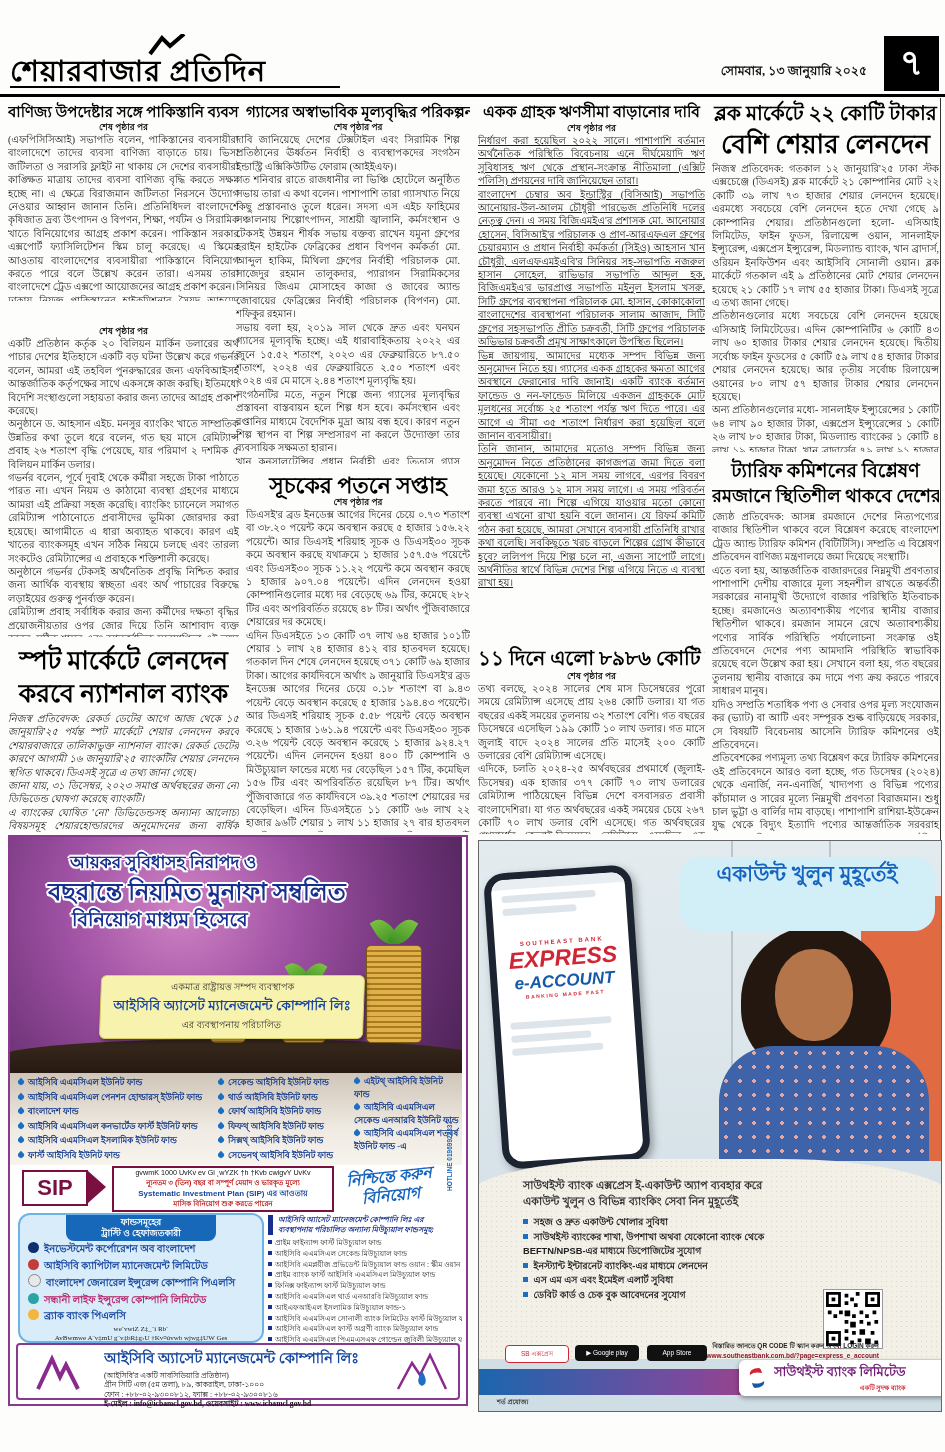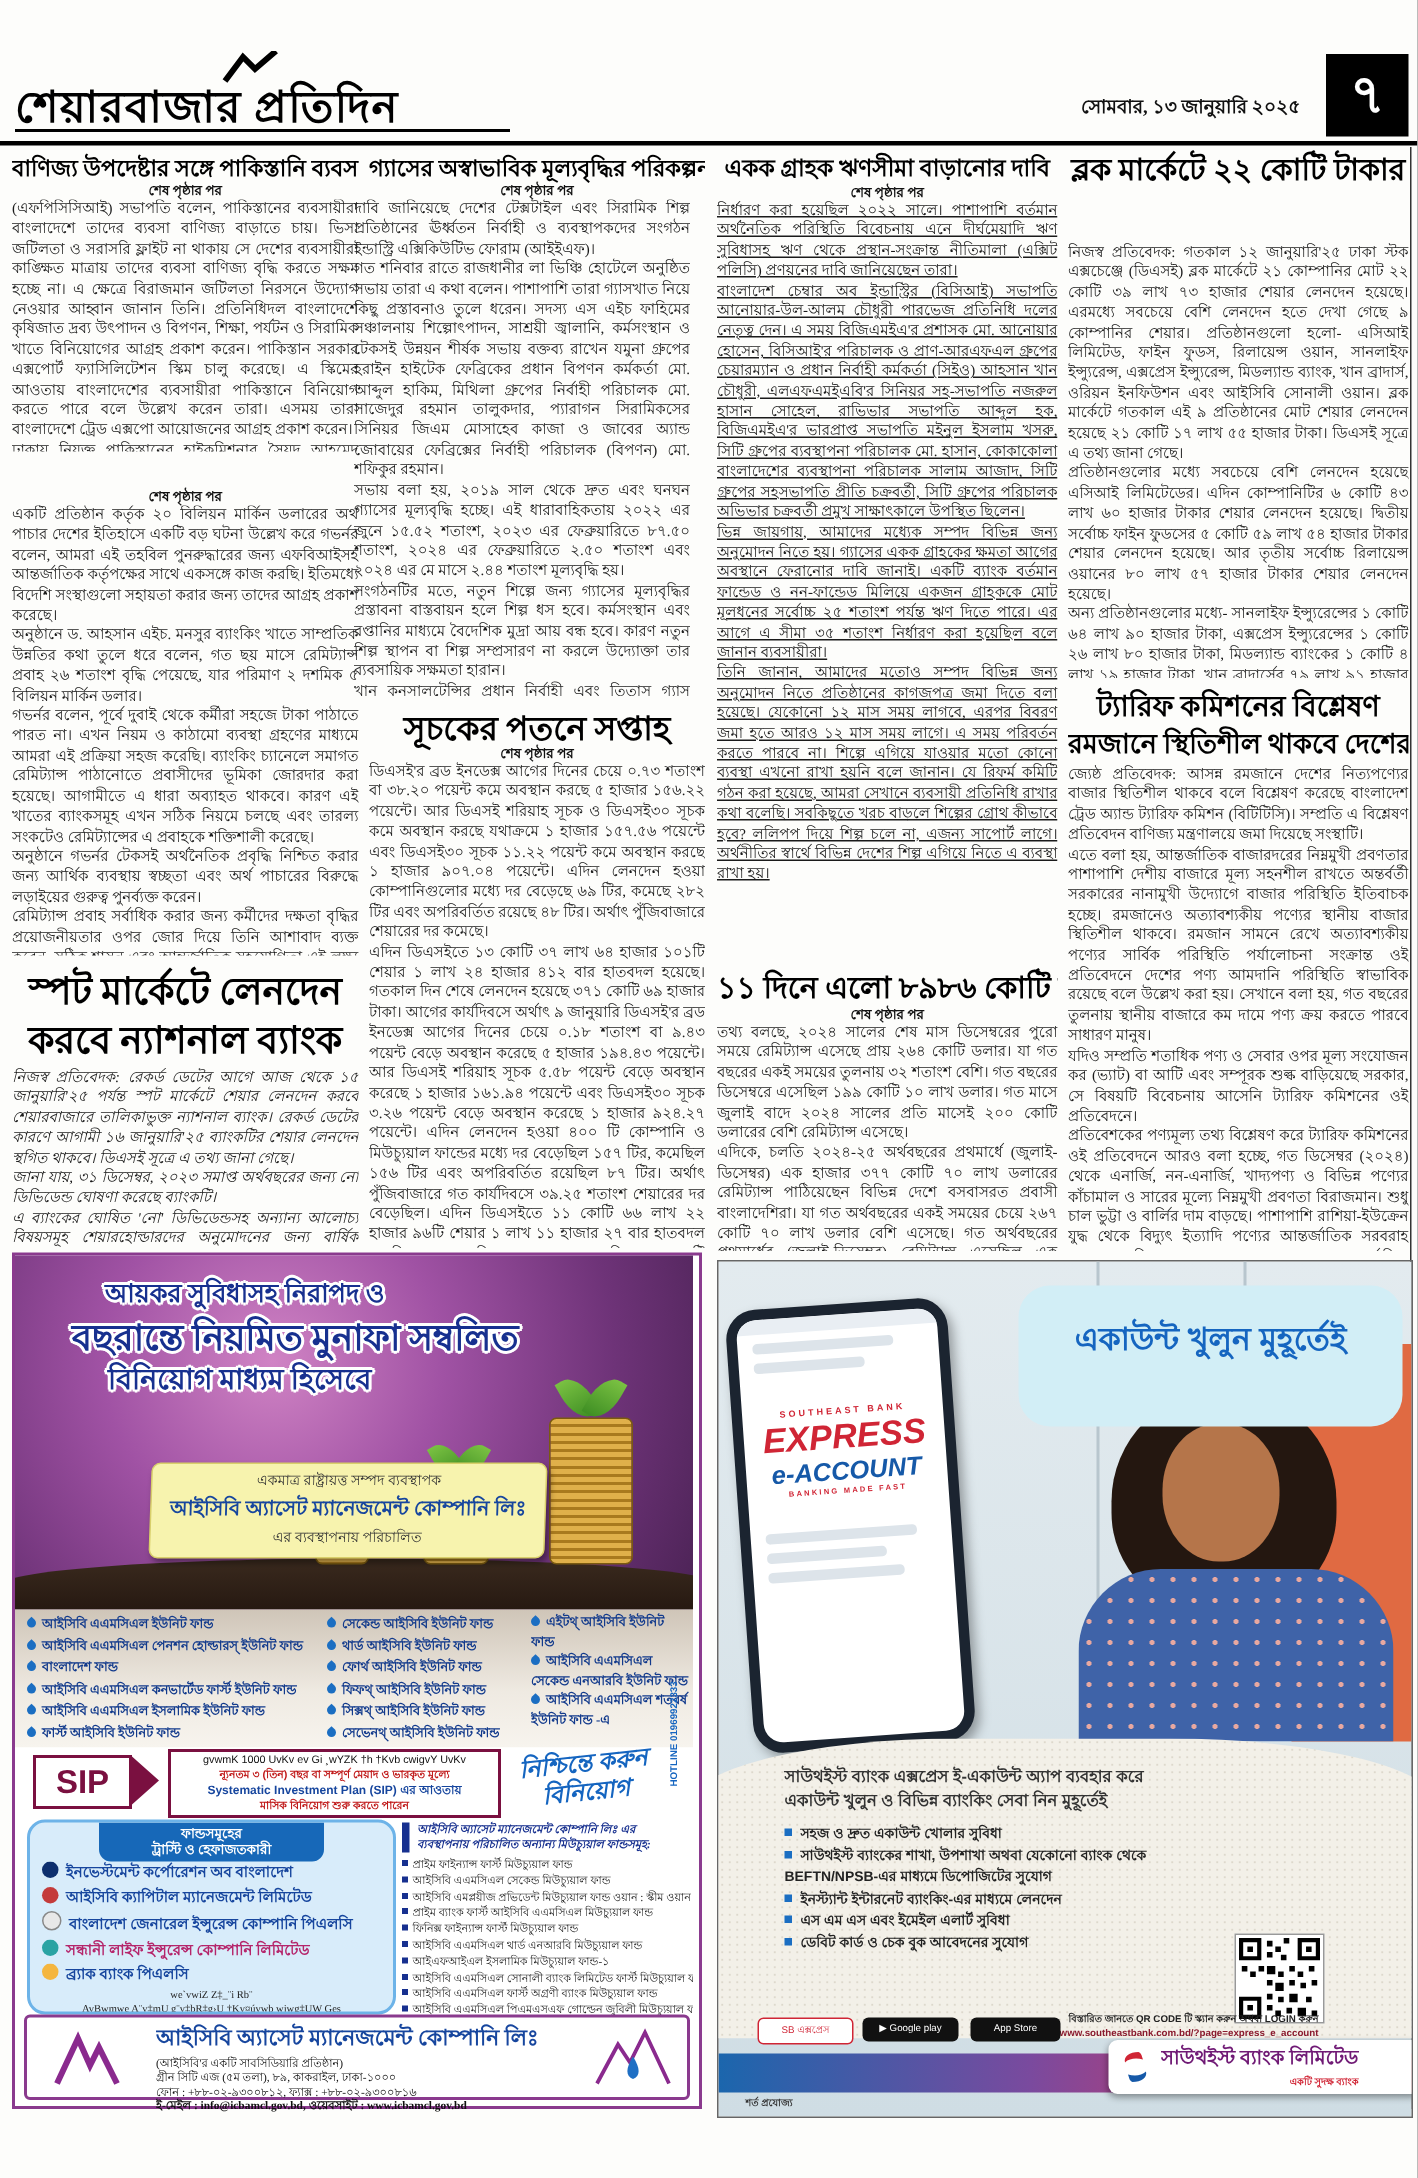--- a/index.html
+++ b/index.html
@@ -101,20 +101,21 @@
 বাংলাদেশ চেম্বার অব ইন্ডাস্ট্রির (বিসিআই) সভাপতি আনোয়ার-উল-আলম চৌধুরী পারভেজ প্রতিনিধি দলের নেতৃত্ব দেন। এ সময় বিজিএমইএ'র প্রশাসক মো. আনোয়ার হোসেন, বিসিআই'র পরিচালক ও প্রাণ-আরএফএল গ্রুপের চেয়ারম্যান ও প্রধান নির্বাহী কর্মকর্তা (সিইও) আহসান খান চৌধুরী, এলএফএমইএবি'র সিনিয়র সহ-সভাপতি নজরুল হাসান সোহেল, রাভিভার সভাপতি আব্দুল হক, বিজিএমইএ'র ভারপ্রাপ্ত সভাপতি মইনুল ইসলাম খসরু, সিটি গ্রুপের ব্যবস্থাপনা পরিচালক মো. হাসান, কোকাকোলা বাংলাদেশের ব্যবস্থাপনা পরিচালক সালাম আজাদ, সিটি গ্রুপের সহসভাপতি প্রীতি চক্রবর্তী, সিটি গ্রুপের পরিচালক অভিভার চক্রবর্তী প্রমুখ সাক্ষাৎকালে উপস্থিত ছিলেন।
 ভিন্ন জায়গায়, আমাদের মধ্যেক সম্পদ বিভিন্ন জন্য অনুমোদন নিতে হয়। গ্যাসের একক গ্রাহকের ক্ষমতা আগের অবস্থানে ফেরানোর দাবি জানাই। একটি ব্যাংক বর্তমান ফান্ডেড ও নন-ফান্ডেড মিলিয়ে একজন গ্রাহককে মোট মূলধনের সর্বোচ্চ ২৫ শতাংশ পর্যন্ত ঋণ দিতে পারে। এর আগে এ সীমা ৩৫ শতাংশ নির্ধারণ করা হয়েছিল বলে জানান ব্যবসায়ীরা।
 তিনি জানান, আমাদের মতোও সম্পদ বিভিন্ন জন্য অনুমোদন নিতে প্রতিষ্ঠানের কাগজপত্র জমা দিতে বলা হয়েছে। যেকোনো ১২ মাস সময় লাগবে, এরপর বিবরণ জমা হতে আরও ১২ মাস সময় লাগে। এ সময় পরিবর্তন করতে পারবে না। শিল্পে এগিয়ে যাওয়ার মতো কোনো ব্যবস্থা এখনো রাখা হয়নি বলে জানান। যে রিফর্ম কমিটি গঠন করা হয়েছে, আমরা সেখানে ব্যবসায়ী প্রতিনিধি রাখার কথা বলেছি। সবকিছুতে খরচ বাড়লে শিল্পের গ্রোথ কীভাবে হবে? ললিপপ দিয়ে শিল্প চলে না, এজন্য সাপোর্ট লাগে। অর্থনীতির স্বার্থে বিভিন্ন দেশের শিল্প এগিয়ে নিতে এ ব্যবস্থা রাখা হয়।</div>
 
   <div class="abs head nowrap" style="left:478px;top:643px;width:227px;font-size:20px;">১১ দিনে এলো ৮৯৮৬ কোটি টাকার</div>
   <div class="abs kicker" style="left:478px;top:669px;width:227px;">শেষ পৃষ্ঠার পর</div>
   <div class="abs body-txt" style="left:478px;top:682px;width:227px;height:152px;">তথ্য বলছে, ২০২৪ সালের শেষ মাস ডিসেম্বরের পুরো সময়ে রেমিট্যান্স এসেছে প্রায় ২৬৪ কোটি ডলার। যা গত বছরের একই সময়ের তুলনায় ৩২ শতাংশ বেশি। গত বছরের ডিসেম্বরে এসেছিল ১৯৯ কোটি ১০ লাখ ডলার। গত মাসে জুলাই বাদে ২০২৪ সালের প্রতি মাসেই ২০০ কোটি ডলারের বেশি রেমিট্যান্স এসেছে।
 এদিকে, চলতি ২০২৪-২৫ অর্থবছরের প্রথমার্ধে (জুলাই-ডিসেম্বর) এক হাজার ৩৭৭ কোটি ৭০ লাখ ডলারের রেমিট্যান্স পাঠিয়েছেন বিভিন্ন দেশে বসবাসরত প্রবাসী বাংলাদেশিরা। যা গত অর্থবছরের একই সময়ের চেয়ে ২৬৭ কোটি ৭০ লাখ ডলার বেশি এসেছে। গত অর্থবছরের প্রথমার্ধের (জুলাই-ডিসেম্বর) রেমিট্যান্স এসেছিল এক হাজার ৮০ কোটি ডলার।</div>
 
   <div class="abs head nowrap" style="left:712px;top:98px;width:227px;font-size:20px;">ব্লক মার্কেটে ২২ কোটি টাকার</div>
+  <div class="abs head nowrap" style="left:712px;top:124px;width:227px;font-size:26px;">বেশি শেয়ার লেনদেন</div>
   <div class="abs body-txt" style="left:712px;top:162px;width:227px;height:290px;">নিজস্ব প্রতিবেদক: গতকাল ১২ জানুয়ারি'২৫ ঢাকা স্টক এক্সচেঞ্জে (ডিএসই) ব্লক মার্কেটে ২১ কোম্পানির মোট ২২ কোটি ৩৯ লাখ ৭৩ হাজার শেয়ার লেনদেন হয়েছে। এরমধ্যে সবচেয়ে বেশি লেনদেন হতে দেখা গেছে ৯ কোম্পানির শেয়ার। প্রতিষ্ঠানগুলো হলো- এসিআই লিমিটেড, ফাইন ফুডস, রিলায়েন্স ওয়ান, সানলাইফ ইন্স্যুরেন্স, এক্সপ্রেস ইন্স্যুরেন্স, মিডল্যান্ড ব্যাংক, খান ব্রাদার্স, ওরিয়ন ইনফিউশন এবং আইসিবি সোনালী ওয়ান। ব্লক মার্কেটে গতকাল এই ৯ প্রতিষ্ঠানের মোট শেয়ার লেনদেন হয়েছে ২১ কোটি ১৭ লাখ ৫৫ হাজার টাকা। ডিএসই সূত্রে এ তথ্য জানা গেছে।
 প্রতিষ্ঠানগুলোর মধ্যে সবচেয়ে বেশি লেনদেন হয়েছে এসিআই লিমিটেডের। এদিন কোম্পানিটির ৬ কোটি ৪৩ লাখ ৬০ হাজার টাকার শেয়ার লেনদেন হয়েছে। দ্বিতীয় সর্বোচ্চ ফাইন ফুডসের ৫ কোটি ৫৯ লাখ ৫৪ হাজার টাকার শেয়ার লেনদেন হয়েছে। আর তৃতীয় সর্বোচ্চ রিলায়েন্স ওয়ানের ৮০ লাখ ৫৭ হাজার টাকার শেয়ার লেনদেন হয়েছে।
 অন্য প্রতিষ্ঠানগুলোর মধ্যে- সানলাইফ ইন্স্যুরেন্সের ১ কোটি ৬৪ লাখ ৯০ হাজার টাকা, এক্সপ্রেস ইন্স্যুরেন্সের ১ কোটি ২৬ লাখ ৮০ হাজার টাকা, মিডল্যান্ড ব্যাংকের ১ কোটি ৪ লাখ ১৯ হাজার টাকা, খান ব্রাদার্সের ৭৯ লাখ ৯১ হাজার টাকা, ওরিয়ন ইনফিউশনের ৭৩ লাখ ৯৪ হাজার টাকা এবং আইসিবি সোনালী ওয়ানের ৬০ লাখ ৩০ হাজার টাকার শেয়ার লেনদেন হয়েছে।</div>
 
   <div class="abs head nowrap" style="left:712px;top:456px;width:227px;font-size:19px;">ট্যারিফ কমিশনের বিশ্লেষণ</div>
   <div class="abs head nowrap" style="left:712px;top:482px;width:227px;font-size:18px;">রমজানে স্থিতিশীল থাকবে দেশের পণ্যবাজার</div>
   <div class="abs body-txt" style="left:712px;top:510px;width:227px;height:324px;">জ্যেষ্ঠ প্রতিবেদক: আসন্ন রমজানে দেশের নিত্যপণ্যের বাজার স্থিতিশীল থাকবে বলে বিশ্লেষণ করেছে বাংলাদেশ ট্রেড অ্যান্ড ট্যারিফ কমিশন (বিটিটিসি)। সম্প্রতি এ বিশ্লেষণ প্রতিবেদন বাণিজ্য মন্ত্রণালয়ে জমা দিয়েছে সংস্থাটি।
 এতে বলা হয়, আন্তর্জাতিক বাজারদরের নিম্নমুখী প্রবণতার পাশাপাশি দেশীয় বাজারে মূল্য সহনশীল রাখতে অন্তর্বর্তী সরকারের নানামুখী উদ্যোগে বাজার পরিস্থিতি ইতিবাচক হচ্ছে। রমজানেও অত্যাবশ্যকীয় পণ্যের স্থানীয় বাজার স্থিতিশীল থাকবে। রমজান সামনে রেখে অত্যাবশ্যকীয় পণ্যের সার্বিক পরিস্থিতি পর্যালোচনা সংক্রান্ত ওই প্রতিবেদনে দেশের পণ্য আমদানি পরিস্থিতি স্বাভাবিক রয়েছে বলে উল্লেখ করা হয়। সেখানে বলা হয়, গত বছরের তুলনায় স্থানীয় বাজারে কম দামে পণ্য ক্রয় করতে পারবে সাধারণ মানুষ।
 যদিও সম্প্রতি শতাধিক পণ্য ও সেবার ওপর মূল্য সংযোজন কর (ভ্যাট) বা আটি এবং সম্পূরক শুল্ক বাড়িয়েছে সরকার, সে বিষয়টি বিবেচনায় আসেনি ট্যারিফ কমিশনের ওই প্রতিবেদনে।
 প্রতিবেশকের পণ্যমূল্য তথ্য বিশ্লেষণ করে ট্যারিফ কমিশনের ওই প্রতিবেদনে আরও বলা হচ্ছে, গত ডিসেম্বর (২০২৪) থেকে এনার্জি, নন-এনার্জি, খাদ্যপণ্য ও বিভিন্ন পণ্যের কাঁচামাল ও সারের মূল্যে নিম্নমুখী প্রবণতা বিরাজমান। শুধু চাল ভুট্টা ও বার্লির দাম বাড়ছে। পাশাপাশি রাশিয়া-ইউক্রেন যুদ্ধ থেকে বিদ্যুৎ ইত্যাদি পণ্যের আন্তর্জাতিক সরবরাহ ব্যবস্থায় অস্থিরতা থাকায় ডাল ও ছোলার আন্তর্জাতিক বাজারে মূল্য বৃদ্ধির কারণে স্থানীয় বাজারে এ দুটো পণ্যের মজুত ও সরবরাহ মনিটর করা প্রয়োজন।</div>
@@ -239,21 +240,21 @@
   <div class="abs seb" style="left:478px;top:840px;width:462px;height:570px;">
 
     <div class="abs" style="left:252px;top:0;width:2px;height:320px;background:#b8c6ce;"></div>
     <div class="abs" style="left:350px;top:0;width:2px;height:320px;background:#b8c6ce;"></div>
     <div class="abs" style="left:382px;top:55px;width:80px;height:265px;background:#e06a42;"></div>
 
     <div class="abs" style="left:262px;top:85px;width:150px;height:150px;background:#241710;border-radius:50% 50% 45% 45%;"></div>
     <div class="abs" style="left:296px;top:108px;width:78px;height:92px;background:#b5754a;border-radius:48%;"></div>
     <div class="abs" style="left:240px;top:205px;width:210px;height:115px;background:#3f63a8;border-radius:55px 55px 0 0;background-image:radial-gradient(#e8a8a0 1.6px,transparent 1.6px);background-size:14px 14px;"></div>
 
-    <div class="abs" style="left:200px;top:16px;width:256px;height:72px;background:#d2eef6;border-radius:21px;padding-top:22px;">
+    <div class="abs" style="left:200px;top:16px;width:256px;height:72px;background:#d2eef6;border-radius:21px;padding-top:2px;">
       <div class="seb-head">একাউন্ট খুলুন মুহূর্তেই</div>
     </div>
 
     <div class="abs phone" style="left:14px;top:28px;width:148px;height:296px;">
       <div class="screen">
         <div style="height:10px;background:#e9eef3;"></div>
         <div class="sline" style="width:70%;"></div>
         <div class="sline" style="width:55%;"></div>
         <div style="text-align:center;margin-top:26px;">
           <div style="font-size:6px;letter-spacing:2px;color:#d02535;font-weight:bold;font-family:'Liberation Sans',sans-serif;">SOUTHEAST BANK</div>

